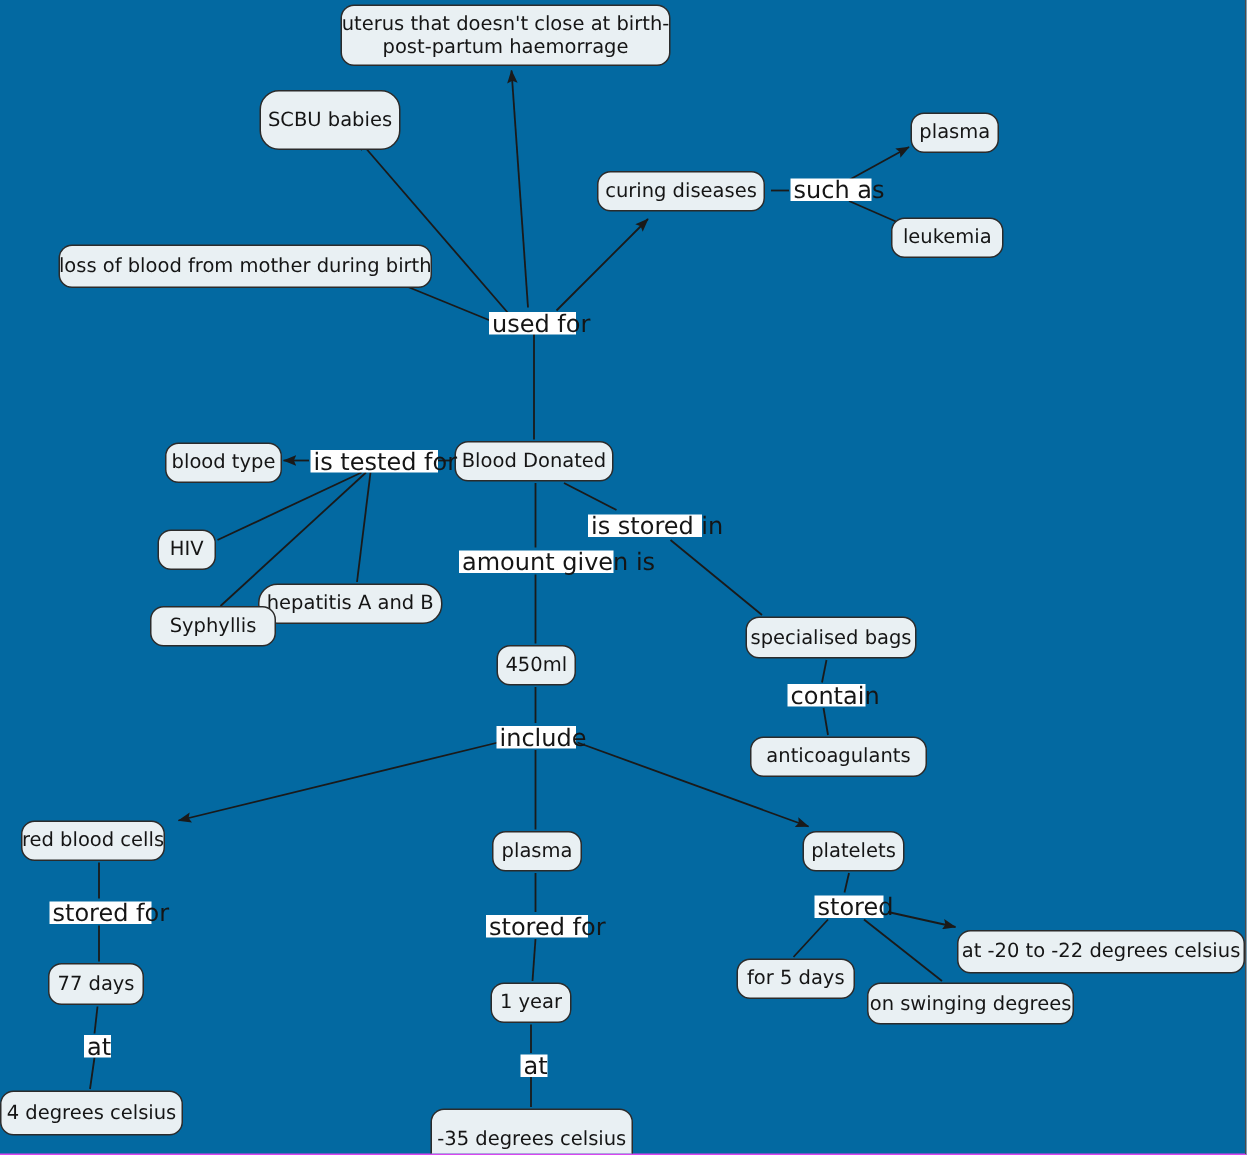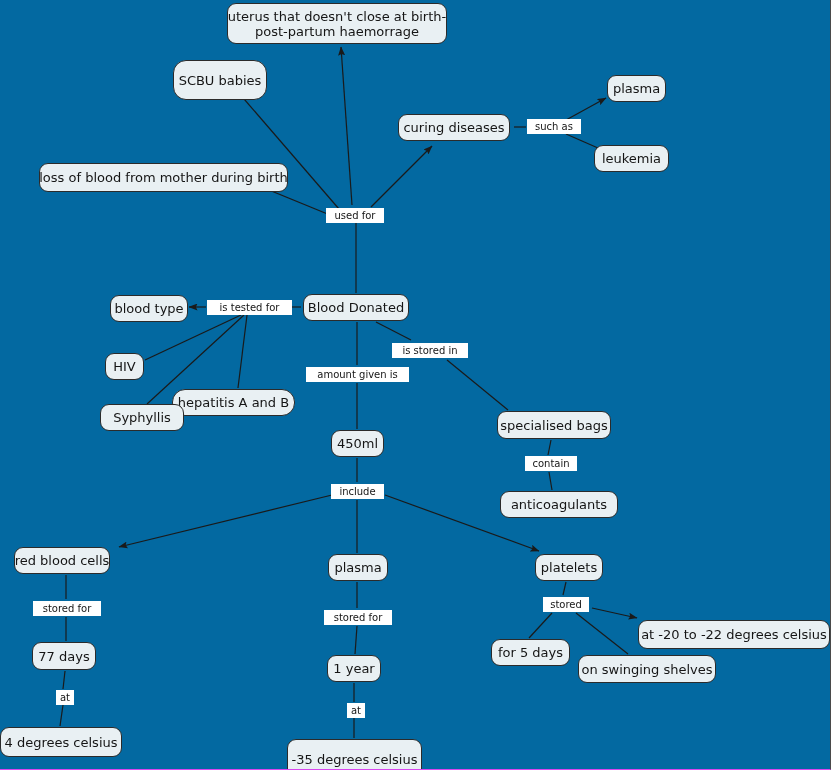--- a/index.html
+++ b/index.html
@@ -41,21 +41,21 @@
     display: flex;
     align-items: center;
     justify-content: center;
     padding: 2px 7px;
     white-space: pre;
   }
   .link-label {
     position: absolute;
     box-sizing: border-box;
     color: #151515;
-    font-size: 10px;
+    font-size: 16px;
     line-height: 15px;
     background: #ffffff;
     text-align: center;
     white-space: pre;
     padding: 0 2px;
   }
 </style>
 </head>
 <body>
 
@@ -118,21 +118,21 @@
       <div class="node" style="left: 497px; top: 411px; width: 114px; height: 28px;">specialised bags</div>
       <div class="node" style="left: 331px; top: 430px; width: 53px; height: 27px;">450ml</div>
       <div class="node" style="left: 500px; top: 491px; width: 118px; height: 27px;">anticoagulants</div>
       <div class="node" style="left: 14px; top: 547px; width: 96px; height: 27px;">red blood cells</div>
       <div class="node" style="left: 328px; top: 554px; width: 60px; height: 27px;">plasma</div>
       <div class="node" style="left: 535px; top: 554px; width: 68px; height: 27px;">platelets</div>
       <div class="node" style="left: 638px; top: 607px; width: 192px; height: 29px; margin-top: 13px;">at -20 to -22 degrees celsius</div>
       <div class="node" style="left: 32px; top: 642px; width: 64px; height: 28px;">77 days</div>
       <div class="node" style="left: 491px; top: 639px; width: 79px; height: 27px;">for 5 days</div>
       <div class="node" style="left: 327px; top: 655px; width: 54px; height: 27px;">1 year</div>
-      <div class="node" style="left: 578px; top: 655px; width: 138px; height: 28px;">on swinging shelves</div>
+      <div class="node" style="left: 578px; top: 655px; width: 138px; height: 28px;">on swinging degrees</div>
       <div class="node" style="left: 0px; top: 727px; width: 122px; height: 30px;">4 degrees celsius</div>
       <div class="node" style="left: 287px; top: 739px; width: 135px; height: 41px;">-35 degrees celsius</div>
     </div>
   <div id="label-layer">
       <div class="link-label" style="left: 326px; top: 208px; width: 58px;">used for</div>
       <div class="link-label" style="left: 527px; top: 119px; width: 54px;">such as</div>
       <div class="link-label" style="left: 207px; top: 300px; width: 85px;">is tested for</div>
       <div class="link-label" style="left: 392px; top: 343px; width: 76px;">is stored in</div>
       <div class="link-label" style="left: 306px; top: 367px; width: 103px;">amount given is</div>
       <div class="link-label" style="left: 525px; top: 456px; width: 52px;">contain</div>

